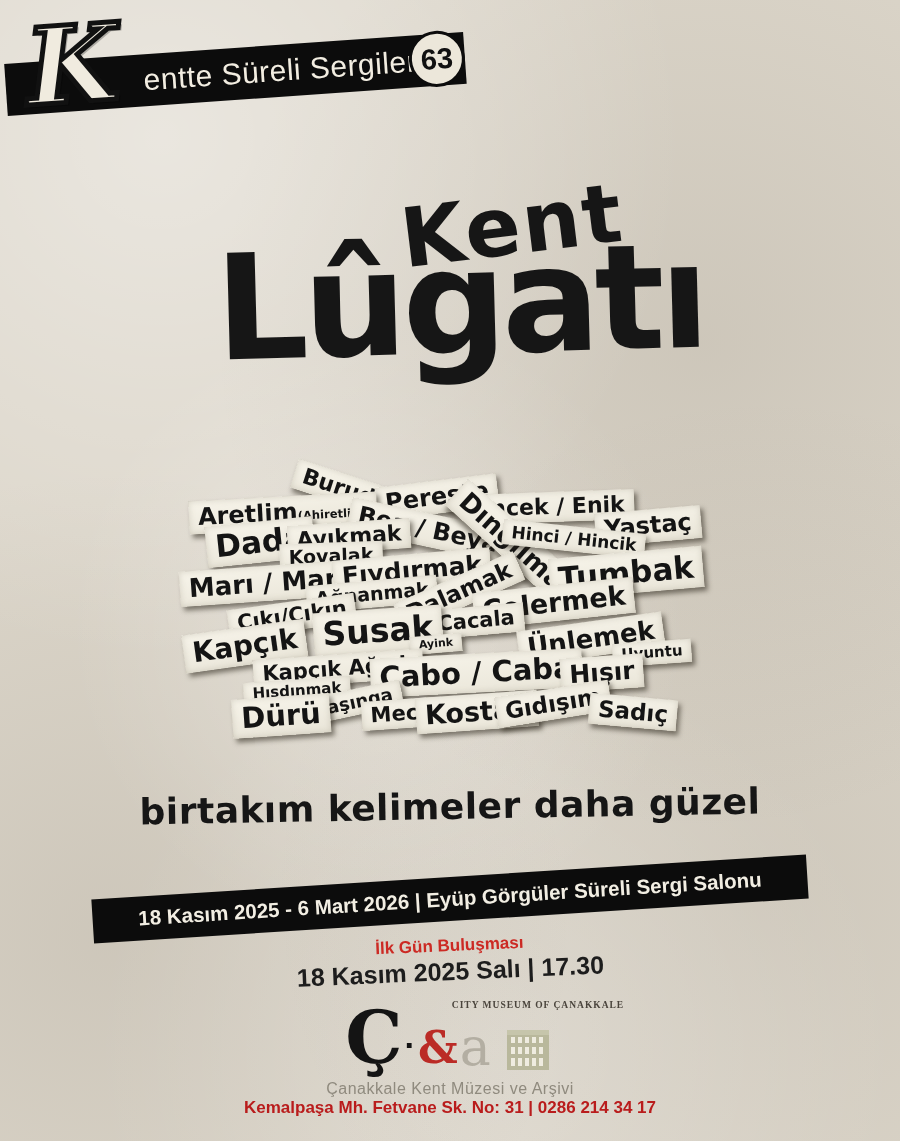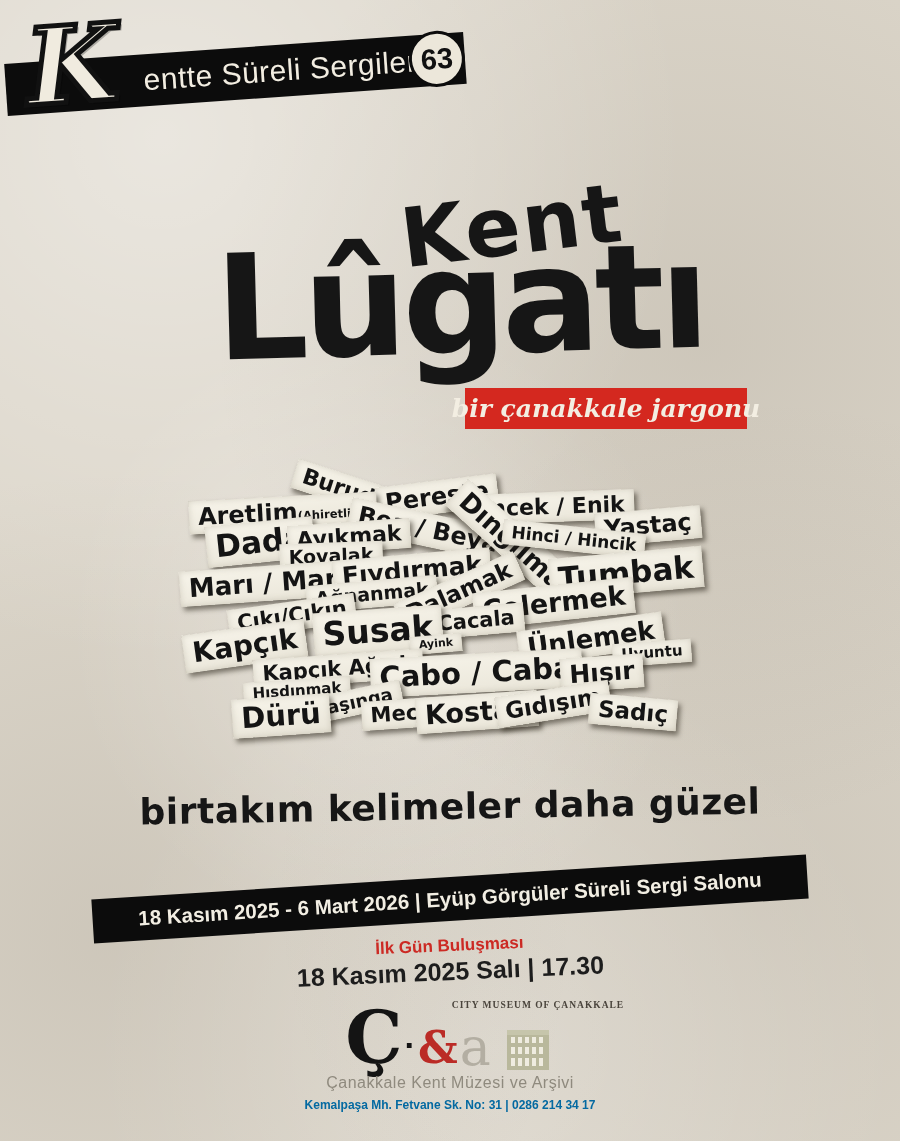--- a/index.html
+++ b/index.html
@@ -69,44 +69,41 @@
   
   .museum { position:absolute; left:0; right:0; top:1000px; display:flex; flex-direction:column; align-items:center; z-index:2; }
   .museum-eng { font-family:Liberation Serif, serif; font-size:9.5px; font-weight:bold; color:#4a443c;
     letter-spacing:1px; align-self:center; transform:translateX(88px); }
   .museum-mark { display:flex; align-items:flex-end; gap:2px; height:66px; margin-top:-4px; }
   .mark-c { font-family:"DejaVu Serif", serif; font-weight:bold; font-size:72px; line-height:.95; color:#141414; }
   .mark-dot { font-size:34px; font-weight:bold; color:#141414; line-height:1.6; }
   .mark-km { font-size:48px; color:#b3aea2; letter-spacing:3px; line-height:1.1; }
   .mark-amp { font-family:"DejaVu Serif", serif; font-weight:bold; font-size:44px; color:#bb2b26; line-height:1.1; }
   .mark-a { font-family:"DejaVu Serif", serif; font-size:52px; color:#b3aea2; line-height:.95; }
-  .museum-tr { font-size:16px; color:#8f8a7e; margin-top:2px; letter-spacing:.5px; }
+  .museum-tr { font-size:16px; color:#8f8a7e; margin-top:8px; letter-spacing:.5px; }
 
   
   .address { position:absolute; left:0; right:0; top:1098px; text-align:center;
-    font-size:12px; font-weight:bold; color:#0369a1; z-index:2; }
+    font-size:17px; font-weight:bold; color:#b91c1c; z-index:2; }
 </style>
 </head>
 <body>
 
 <div class="poster">
 
   <div class="series-banner">
     <span class="series-label">entte Süreli Sergiler</span>
     <span class="series-badge">63</span>
   </div>
   <span class="gothic-k">K</span>
 
 
   <div class="title-block">
     <span class="title-kent">Kent</span>
     <span class="title-lugati">Lûgatı</span>
-  </div>
-  <div class="subtitle-box">
-    <span>bir çanakkale jargonu</span>
   </div>
 
   <div class="word-cloud" id="word-cloud">
       <div class="tag" style="left: 353px; top: 492px; font-size: 22px; transform: translate(-50%, -50%) rotate(18deg);"><span>Buruduk</span></div>
       <div class="tag" style="left: 437px; top: 497px; font-size: 24px; transform: translate(-50%, -50%) rotate(-7deg);"><span>Pereste</span></div>
       <div class="tag" style="left: 283px; top: 513px; font-size: 24px; transform: translate(-50%, -50%) rotate(-3deg);"><span>Aretlim</span><span class="suffix">(Ahiretlim)</span></div>
       <div class="tag" style="left: 550px; top: 507px; font-size: 22px; transform: translate(-50%, -50%) rotate(-2deg);"><span>Encek / Enik</span></div>
       <div class="tag" style="left: 648px; top: 526px; font-size: 24px; transform: translate(-50%, -50%) rotate(-5deg);"><span>Yastaç</span></div>
       <div class="tag" style="left: 428px; top: 530px; font-size: 24px; transform: translate(-50%, -50%) rotate(12deg);"><span>Bea / Beya</span></div>
       <div class="tag" style="left: 518px; top: 547px; font-size: 26px; transform: translate(-50%, -50%) rotate(42deg);"><span>Dıngılmak</span></div>

